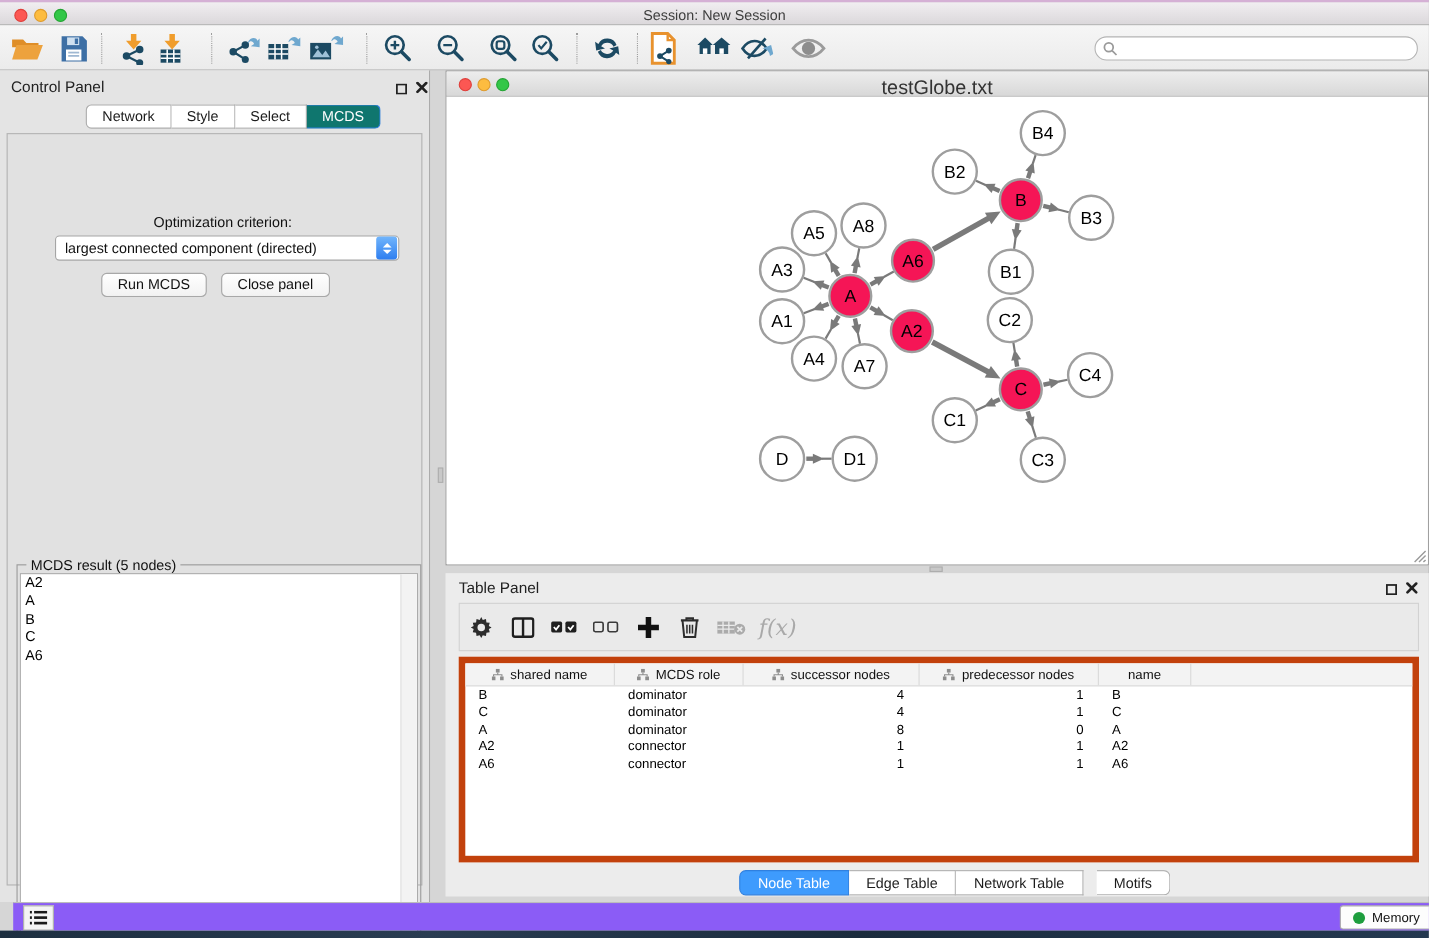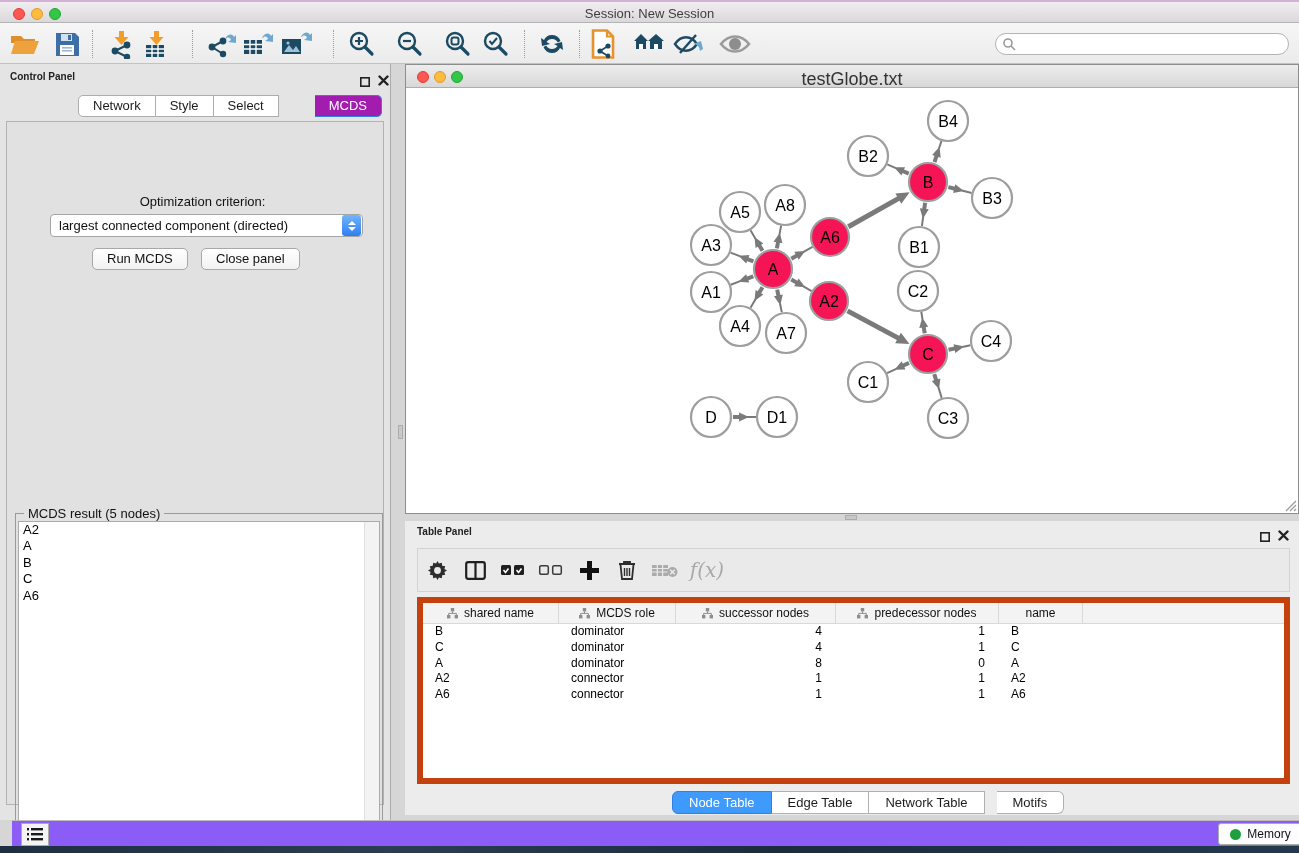--- a/index.html
+++ b/index.html
@@ -15,35 +15,35 @@
   
   .toolbar { position: absolute; left: 0; top: 23px; width: 100%; height: 41px;
     background: linear-gradient(#f6f6f6,#ebebeb); border-bottom: 1px solid #c2c2c2; }
   .tb-icon { position: absolute; top: 5px; width: 34px; height: 32px; display: flex; align-items: center; justify-content: center; cursor: default; }
   .tb-sep { position: absolute; top: 7px; height: 28px; border-left: 1px dotted #9d9d9d; }
   .searchbox { position: absolute; left: 995px; top: 10px; width: 294px; height: 22px; background: #fff;
     border: 1px solid #b4b4b4; border-radius: 11px; display: flex; align-items: center; padding-left: 6px; }
   .searchbox input { border: none; outline: none; flex: 1; font-size: 12px; background: transparent; }
 
   
-  .panel-title { font-size: 10px; color: #222; font-weight: bold; }
+  .panel-title { font-size: 14px; color: #222; }
   .win-btn { display: inline-block; cursor: default; }
 
   
   .control-panel { position: absolute; left: 0; top: 64px; width: 391px; height: 756px; background: #e4e4e4; border-right: 1px solid #ababab; }
   .cp-header { position: absolute; left: 10px; top: 7px; }
   .cp-float { position: absolute; left: 360px; top: 9px; }
   .cp-close { position: absolute; left: 378px; top: 8px; }
   .cp-body { position: absolute; left: 6px; top: 57px; width: 378px; height: 684px; background: #e1e1e1; border: 1px solid #b2b2b2; }
   .cp-tabs { position: absolute; left: 78px; top: 31px; display: flex; z-index: 2; }
   .cp-tab { height: 22px; line-height: 20px; padding: 0 14px; background: #fff; border: 1px solid #adadad; border-left: none;
     font-size: 13px; color: #1c1c1c; text-align: center; }
   .cp-tab:first-child { border-left: 1px solid #adadad; border-radius: 5px 0 0 5px; }
   .cp-tab:last-child { border-radius: 0 5px 5px 0; }
-  .cp-tab.selected { background: #a21caf; border-color: #2f80e0; color: #fff; margin-left: 36px; }
+  .cp-tab.selected { background: #0f766e; border-color: #2f80e0; color: #fff; }
   .opt-label { position: absolute; left: 0; top: 72px; width: 391px; text-align: center; font-size: 13px; color: #111; }
   .dropdown { position: absolute; left: 43px; top: 92px; width: 313px; height: 23px; background: #fff; border: 1px solid #a5a5a5;
     border-radius: 4px; display: flex; align-items: center; }
   .dropdown-text { flex: 1; font-size: 13px; padding-left: 8px; color: #111; white-space: nowrap; overflow: hidden; }
   .dropdown-stepper { width: 19px; height: 21px; border-radius: 3px; margin-right: 1px;
     background: linear-gradient(#71b5fc,#2e7ef0); display: flex; flex-direction: column; align-items: center; justify-content: center; gap: 2px; }
   .arr-up { width: 0; height: 0; border-left: 4px solid transparent; border-right: 4px solid transparent; border-bottom: 4px solid #fff; }
   .arr-dn { width: 0; height: 0; border-left: 4px solid transparent; border-right: 4px solid transparent; border-top: 4px solid #fff; }
   .cp-btn { position: absolute; height: 22px; background: linear-gradient(#ffffff,#f2f2f2); border: 1px solid #a8a8a8; border-radius: 5px;
     font-size: 13px; color: #111; text-align: center; line-height: 20px; padding: 0 14px; }

